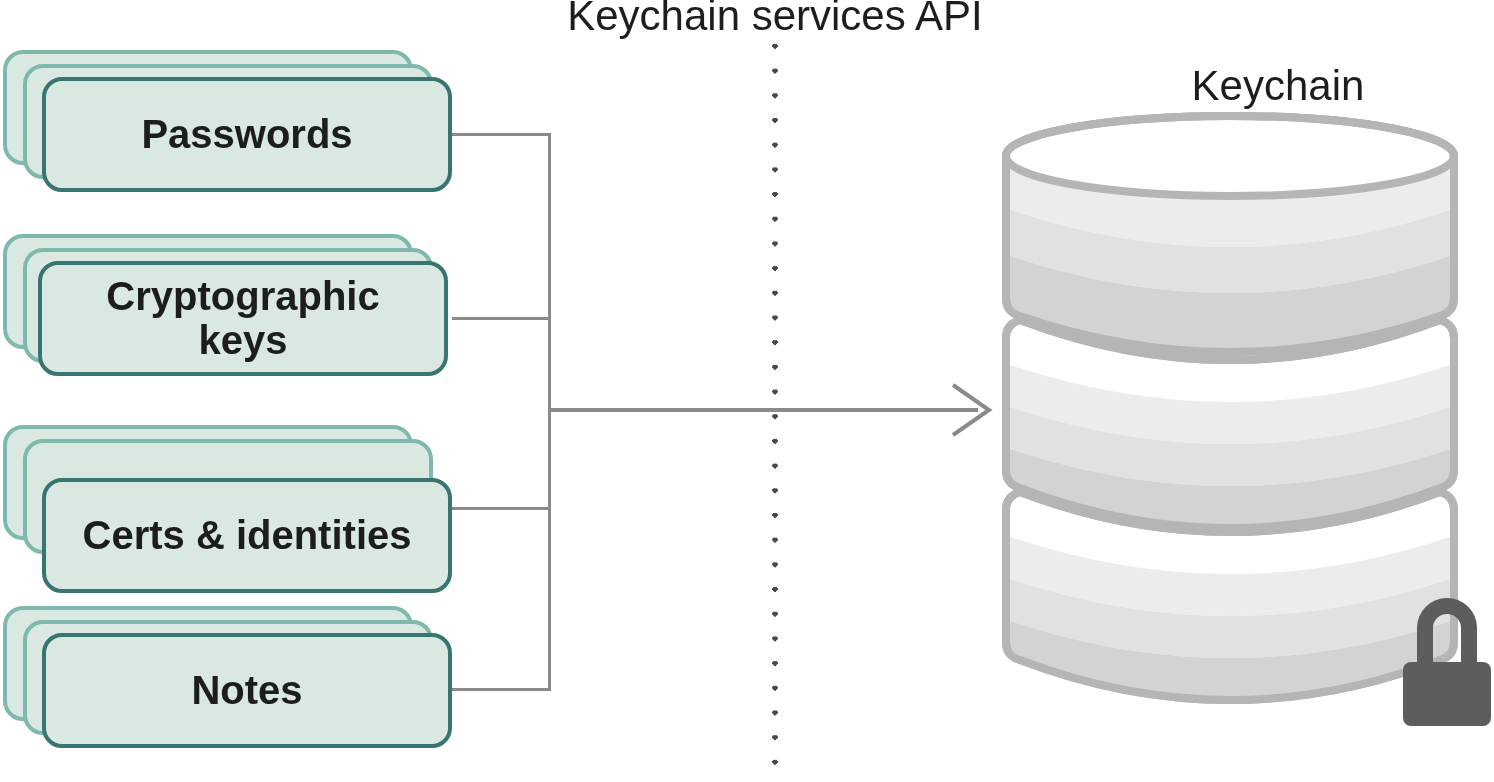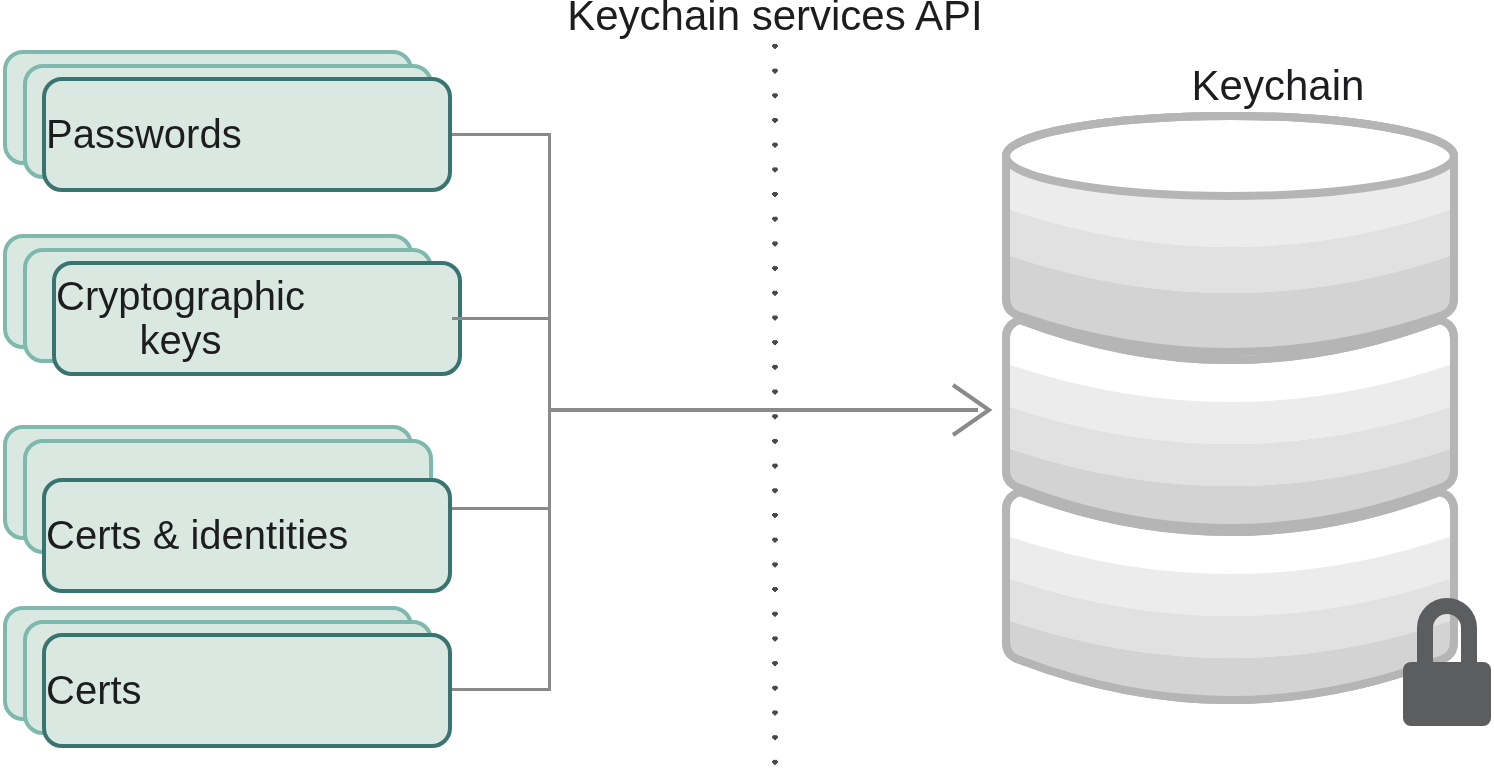--- a/index.html
+++ b/index.html
@@ -11,21 +11,21 @@
   }
   .abs{position:absolute;}
   
   .card{
     position:absolute;width:410px;height:115px;box-sizing:border-box;
     border-radius:20px;background:var(--card-fill,#d9e9e2);
   }
   .card.back,.card.mid{border:4px solid var(--card-back-border,#7fb9ae);}
   .card.front{
     border:4px solid var(--card-border,#3a7470);
-    display:flex;align-items:center;justify-content:flex-start;
+    display:flex;align-items:center;justify-content:center;font-weight:bold;
   }
   .card-label{
     font-size:40px;line-height:1.08;text-align:center;white-space:pre-line;
     color:var(--text,#1d1d1f);
   }
   
   .line{position:absolute;background:var(--line,#8a8a8a);}
   
   .dotted{
     position:absolute;left:772px;top:38px;width:6px;height:744px;
@@ -55,39 +55,39 @@
   <div class="card back abs" style="left:3px;top:50px;"></div>
   <div class="card mid abs" style="left:23px;top:64px;"></div>
   <div class="card front abs" style="left:42px;top:77px;">
     <span class="card-label">Passwords</span>
   </div>
 </div>
 
 <div>
   <div class="card back abs" style="left:3px;top:234px;"></div>
   <div class="card mid abs" style="left:23px;top:248px;"></div>
-  <div class="card front abs" style="left:52px;top:261px;">
+  <div class="card front abs" style="left:38px;top:261px;">
     <span class="card-label">Cryptographic
 keys</span>
   </div>
 </div>
 
 <div>
   <div class="card back abs" style="left:3px;top:425px;"></div>
   <div class="card mid abs" style="left:23px;top:439px;"></div>
   <div class="card front abs" style="left:42px;top:478px;">
     <span class="card-label">Certs &amp; identities</span>
   </div>
 </div>
 
 <div>
   <div class="card back abs" style="left:3px;top:606px;"></div>
   <div class="card mid abs" style="left:23px;top:620px;"></div>
   <div class="card front abs" style="left:42px;top:633px;">
-    <span class="card-label">Certs</span>
+    <span class="card-label">Notes</span>
   </div>
 </div>
 
 <div class="line" style="left:452px;top:133px;width:99px;height:3px;"></div>
 <div class="line" style="left:452px;top:317px;width:99px;height:3px;"></div>
 <div class="line" style="left:452px;top:507px;width:99px;height:3px;"></div>
 <div class="line" style="left:452px;top:688px;width:99px;height:3px;"></div>
 <div class="line" style="left:548px;top:133px;width:3px;height:558px;"></div>
 <div class="line" style="left:548px;top:408px;width:430px;height:4px;"></div>
 <svg class="abs" style="left:950px;top:382px;" width="44" height="56" viewBox="0 0 44 56">

